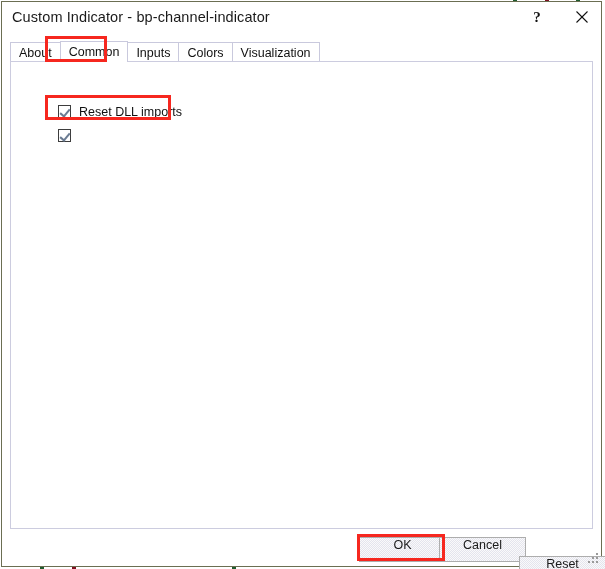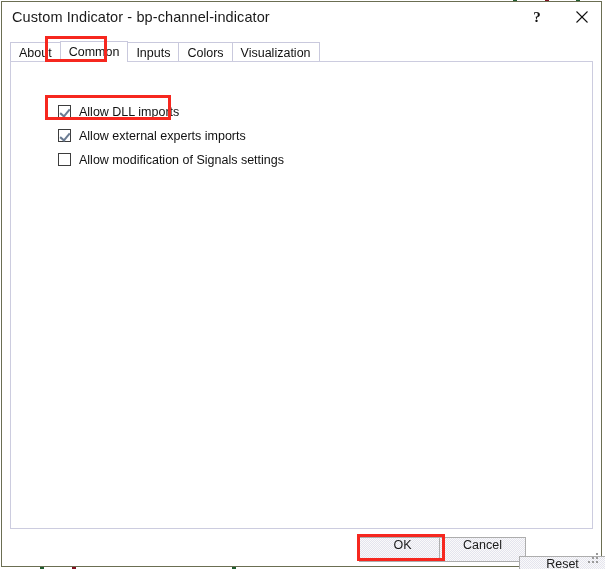--- a/index.html
+++ b/index.html
@@ -263,32 +263,27 @@
         <line x1="12.5" y1="1.5" x2="1.5" y2="12.5" stroke="#111" stroke-width="1.1"></line>
       </svg>
     </div>
   </div>
 
   <div id="panel">
     <div id="options">
 
       <div class="opt-row">
         <div class="cb checked"></div>
-        <div class="opt-label">Allow DLL imports</div>
+        <div class="opt-label">Reset DLL imports</div>
       </div>
 
       <div class="opt-row">
         <div class="cb checked"></div>
-        <div class="opt-label">Allow external experts imports</div>
-      </div>
-
-      <div class="opt-row">
-        <div class="cb"></div>
-        <div class="opt-label">Allow modification of Signals settings</div>
-      </div>
+      </div>
+
 
     </div>
   </div>
 
   <div id="buttonbar">
     <div class="dlg-btn" id="ok-btn">
       <span>OK</span>
     </div>
     <div class="dlg-btn" id="cancel-btn">
       <span>Cancel</span>

